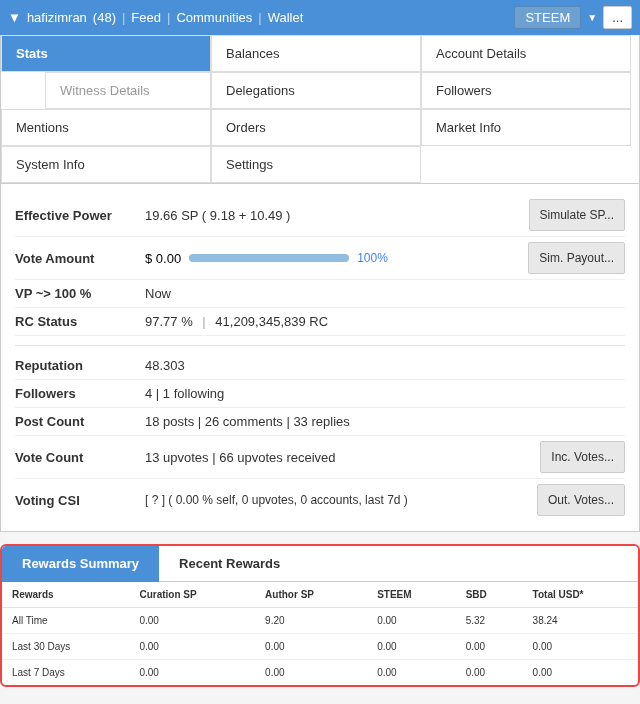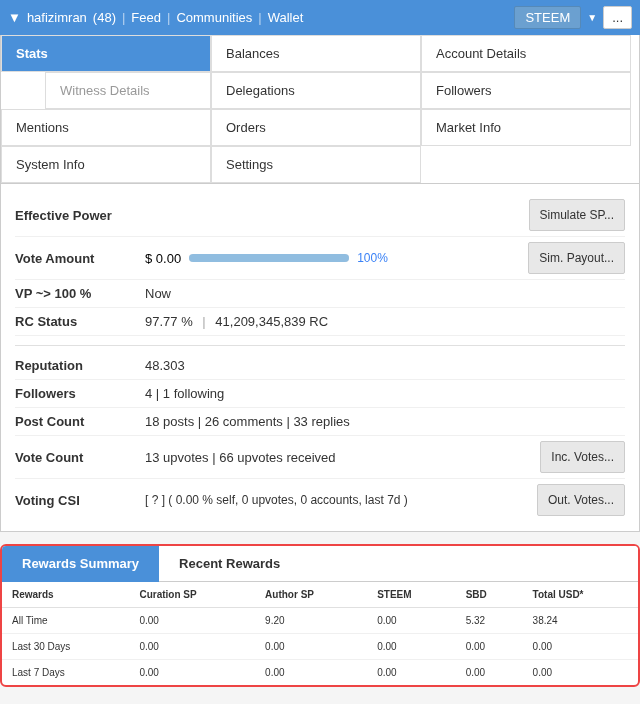--- a/index.html
+++ b/index.html
@@ -231,20 +231,21 @@
 
   <div class="menu-item">System Info</div>
   <div class="menu-item">Settings</div>
   <div class="menu-item empty"></div>
 </div>
 
 <div class="stats-section">
 
   <div class="stats-row">
     <span class="stats-label">Effective Power</span>
+    <span class="stats-value">19.66 SP ( 9.18 + 10.49 )</span>
     <div class="stats-action">
       <button class="btn-simulate">Simulate SP...</button>
     </div>
   </div>
 
   <div class="stats-row">
     <span class="stats-label">Vote Amount</span>
     <div class="vote-bar-container">
       <span>$ 0.00</span>
       <div class="vote-bar-track">

